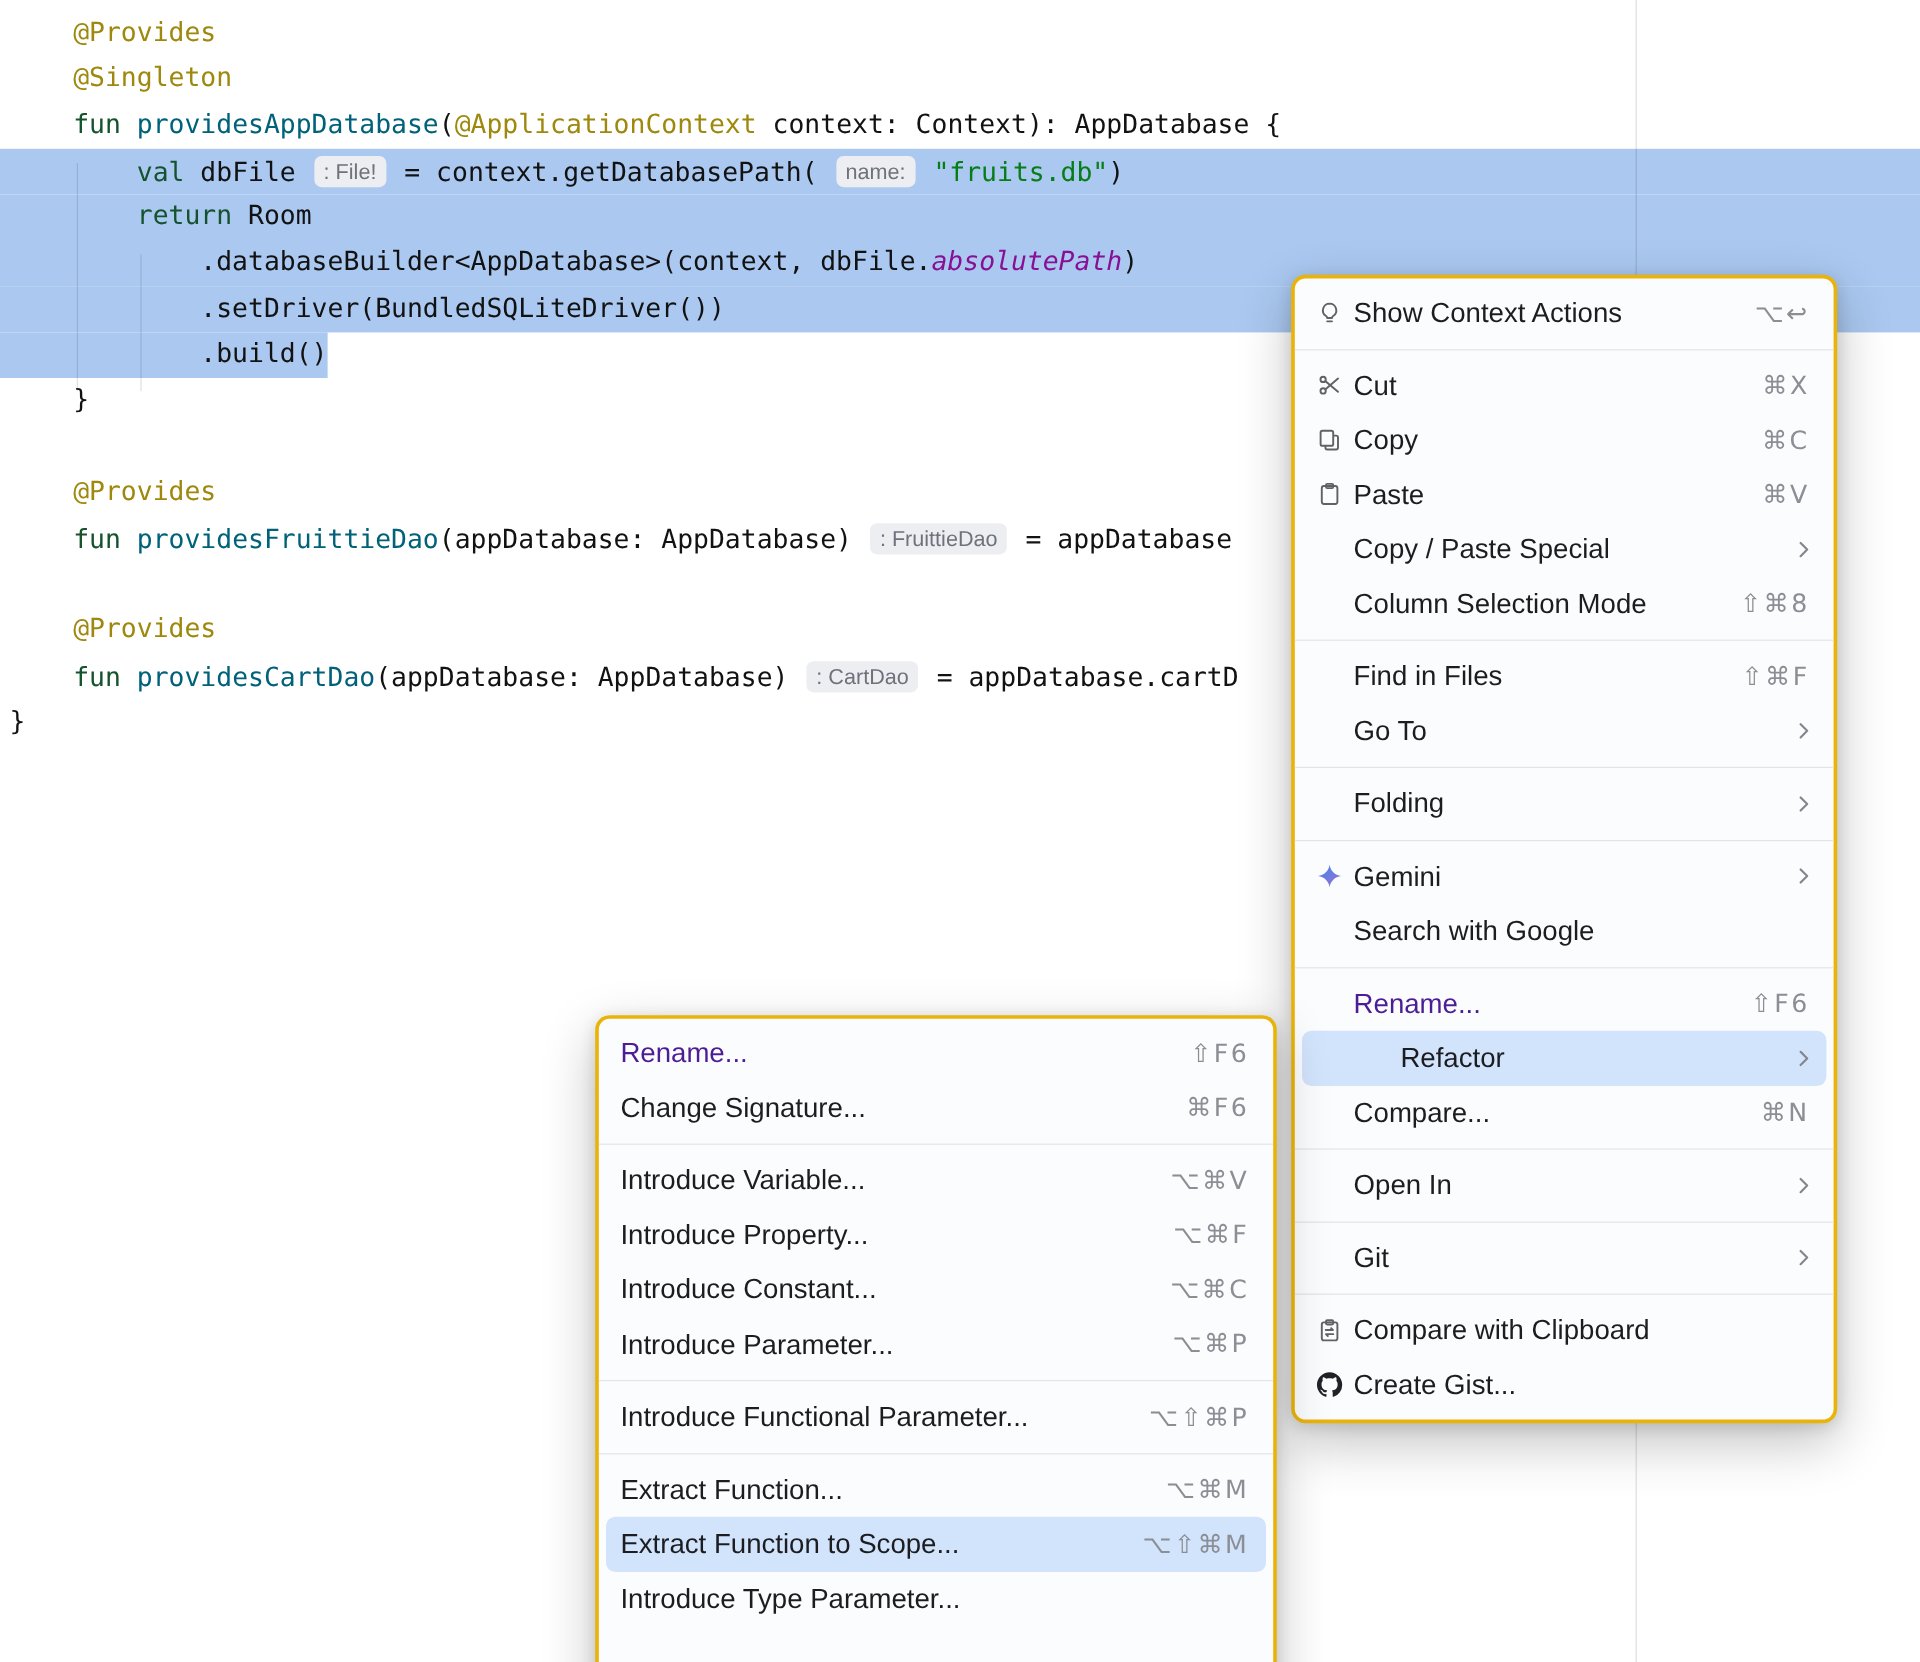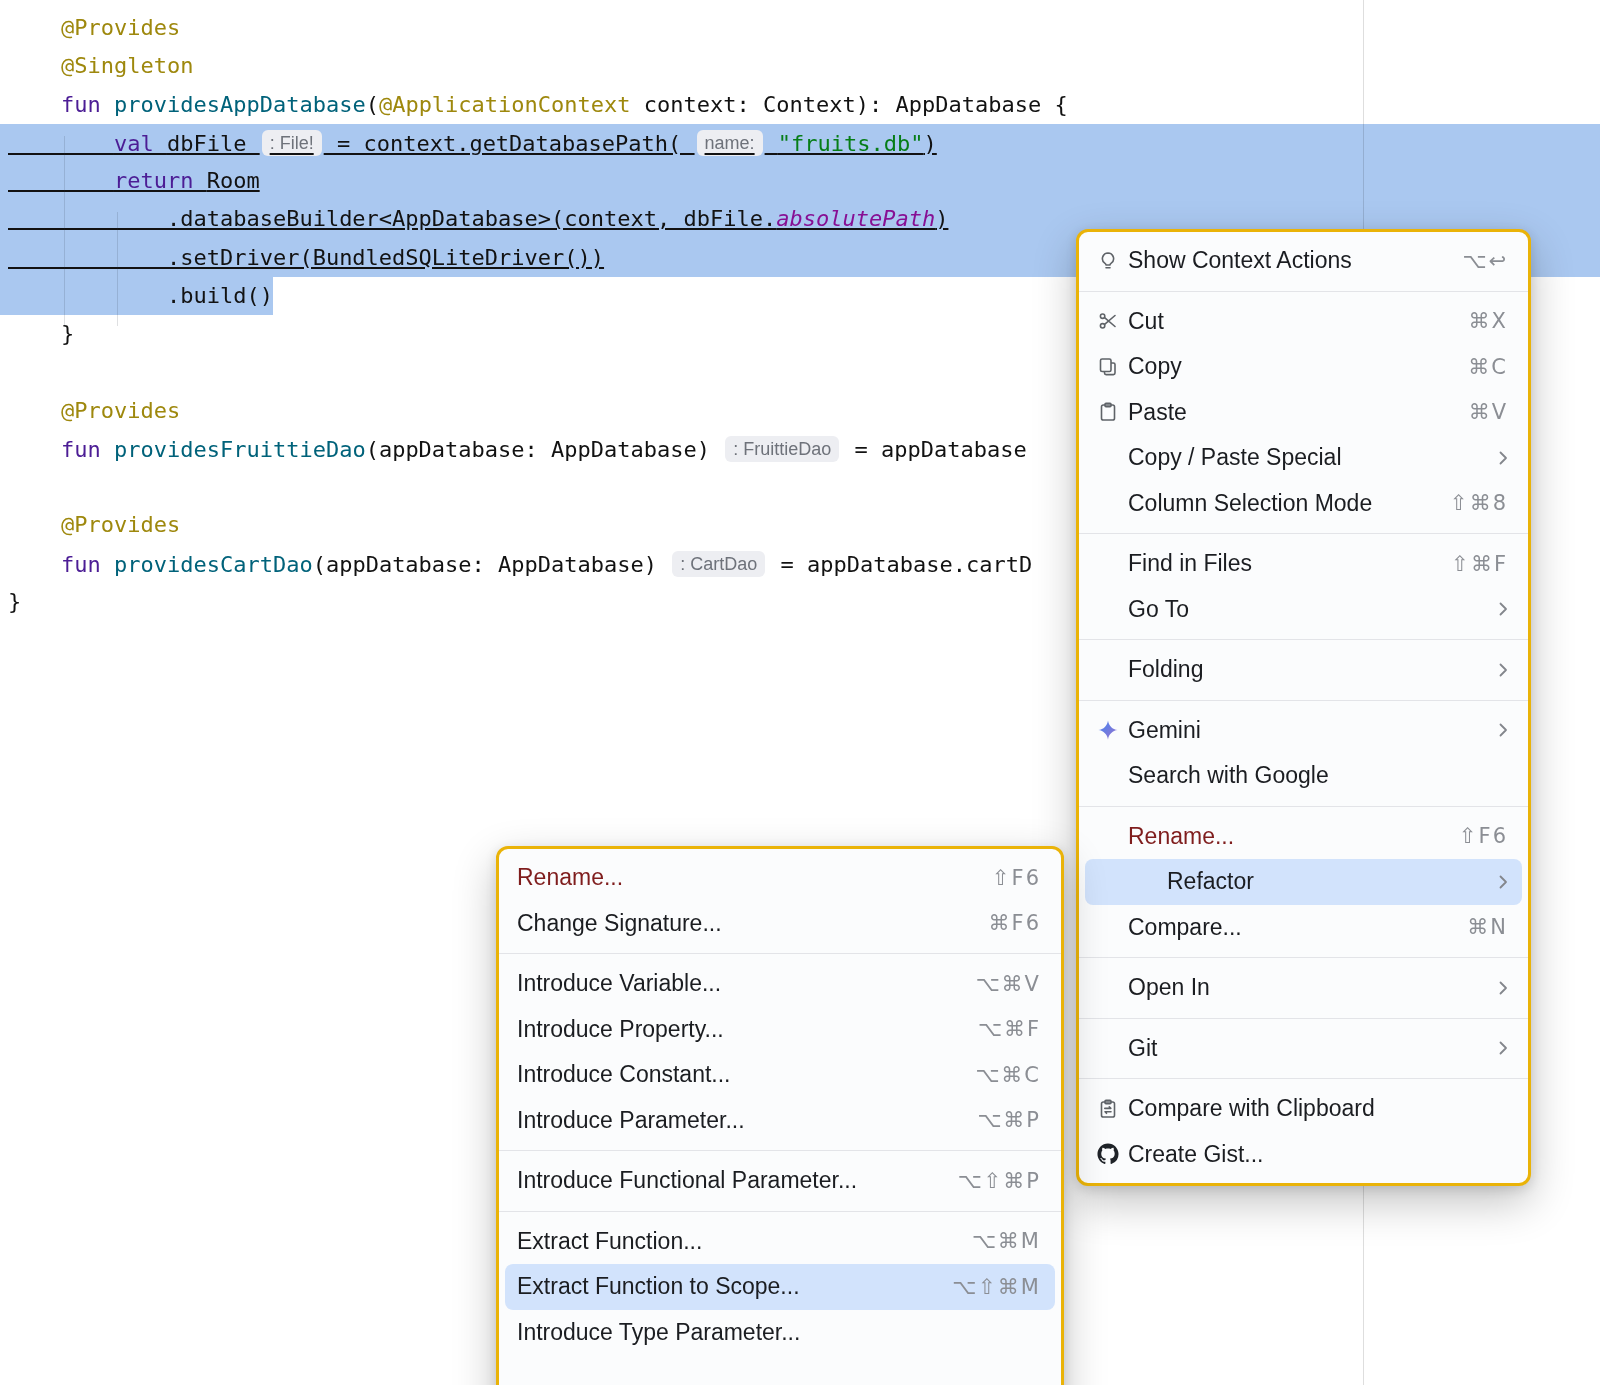--- a/index.html
+++ b/index.html
@@ -8,27 +8,27 @@
     background:#ffffff;font-family:"Liberation Sans",sans-serif;
   }
   
   .editor{position:absolute;inset:0;cursor:text;}
   #code{
     position:relative;padding-top:9px;white-space:pre;
     font-family:"DejaVu Sans Mono",monospace;font-size:22px;line-height:38.25px;
     color:#121212;
   }
   .code-line{height:38.25px;padding-left:8px;}
-  .code-line.sel-full{background:var(--sel);text-decoration:underline;}
+  .code-line.sel-full{background:var(--sel);}
   .code-line.sel-text .sel-wrap{
     background:var(--sel);display:inline-block;height:38.25px;
     margin-left:-8px;padding-left:8px;
   }
   .tk-plain{color:#121212;}
-  .tk-keyword{color:#4c1d95;}
+  .tk-keyword{color:#14532d;}
   .tk-annotation{color:#9e880d;}
   .tk-function{color:#00627a;}
   .tk-string{color:#067d17;}
   .tk-field{color:#871094;font-style:italic;}
   .tk-hint{
     font-family:"Liberation Sans",sans-serif;font-size:18px;color:#6e727a;
     background:#edeef2;border-radius:6px;padding:3px 8px;margin:0 2px;
     vertical-align:2px;
   }
   .wrap-guide{position:absolute;left:1363px;top:0;width:1px;height:1385px;background:rgba(0,0,0,0.13);z-index:2;}
@@ -39,21 +39,21 @@
   .menu{
     position:absolute;box-sizing:border-box;z-index:10;padding:6px;
     background:#fbfcfd;border:3px solid #eab308;border-radius:12px;
     box-shadow:0 16px 44px rgba(0,0,0,0.24),0 3px 12px rgba(0,0,0,0.12);
     font-size:23px;color:#1b1d21;cursor:default;
   }
   #context-menu{left:1076px;top:229px;width:455px;}
   #refactor-submenu{left:496px;top:846px;width:568px;height:600px;overflow:hidden;}
   .menu-item{display:flex;align-items:center;height:45.5px;border-radius:8px;padding:0 14px 0 12px;}
   .menu-item.highlighted{background:var(--hl);gap:39px;}
-  .menu-item.disabled .mi-label{color:#7f1d1d;}
+  .menu-item.disabled .mi-label{color:#4c1d95;}
   .mi-icon{width:22px;height:22px;margin-right:9px;flex:none;display:flex;align-items:center;justify-content:center;}
   .mi-label{white-space:nowrap;}
   .mi-spacer{flex:1;}
   .mi-shortcut{color:#8b8e94;font-family:"DejaVu Sans",sans-serif;font-size:21px;letter-spacing:2px;margin-left:24px;white-space:nowrap;}
   .mi-arrow{margin-left:18px;flex:none;display:flex;align-items:center;}
   .menu-sep{height:1px;background:#e3e4e8;margin:7px -6px;}
 </style>
 </head>
 <body>
 

